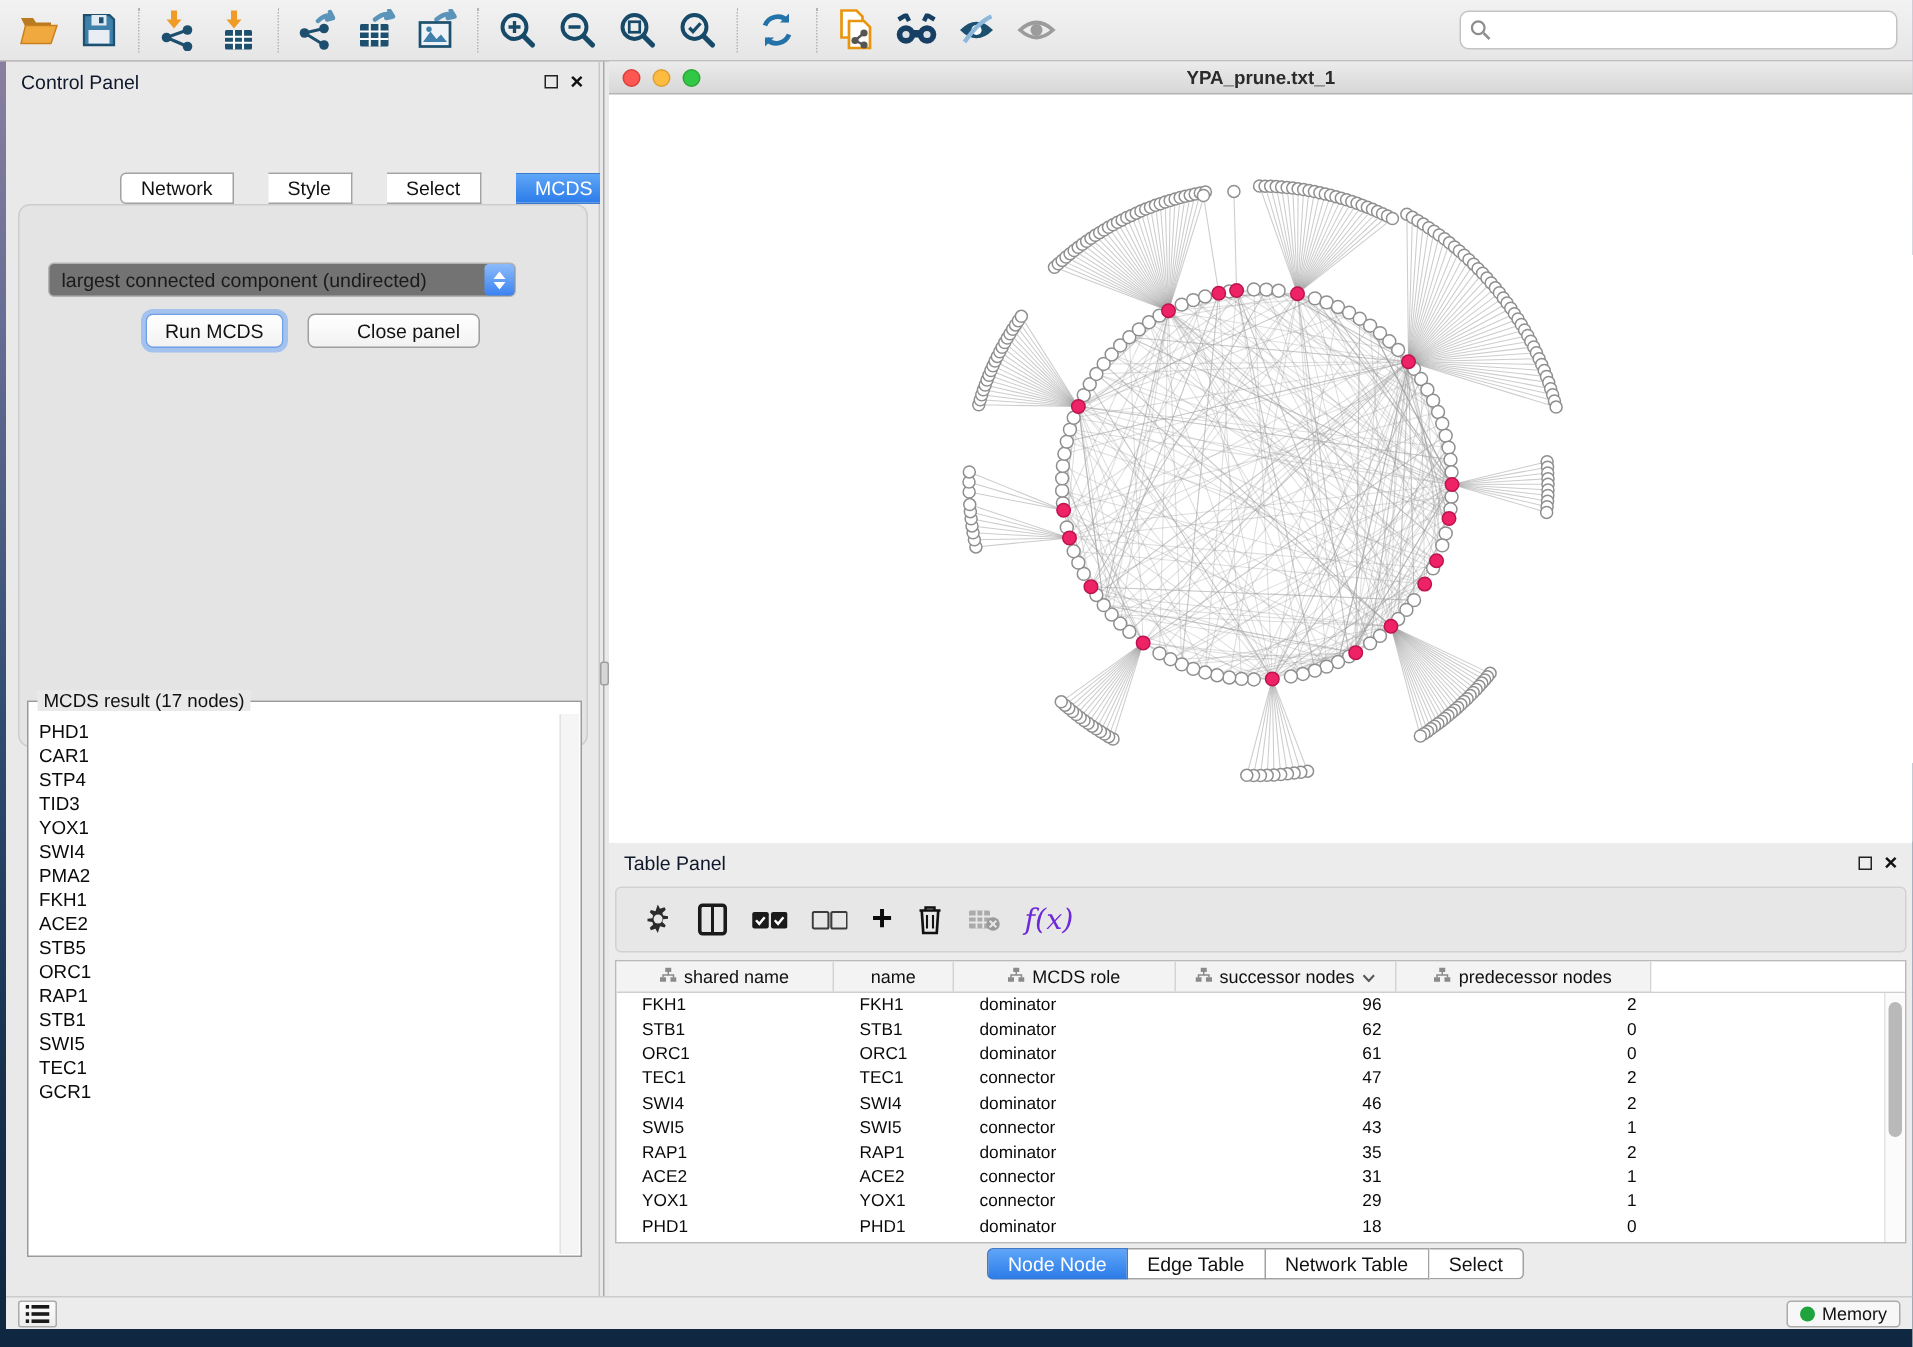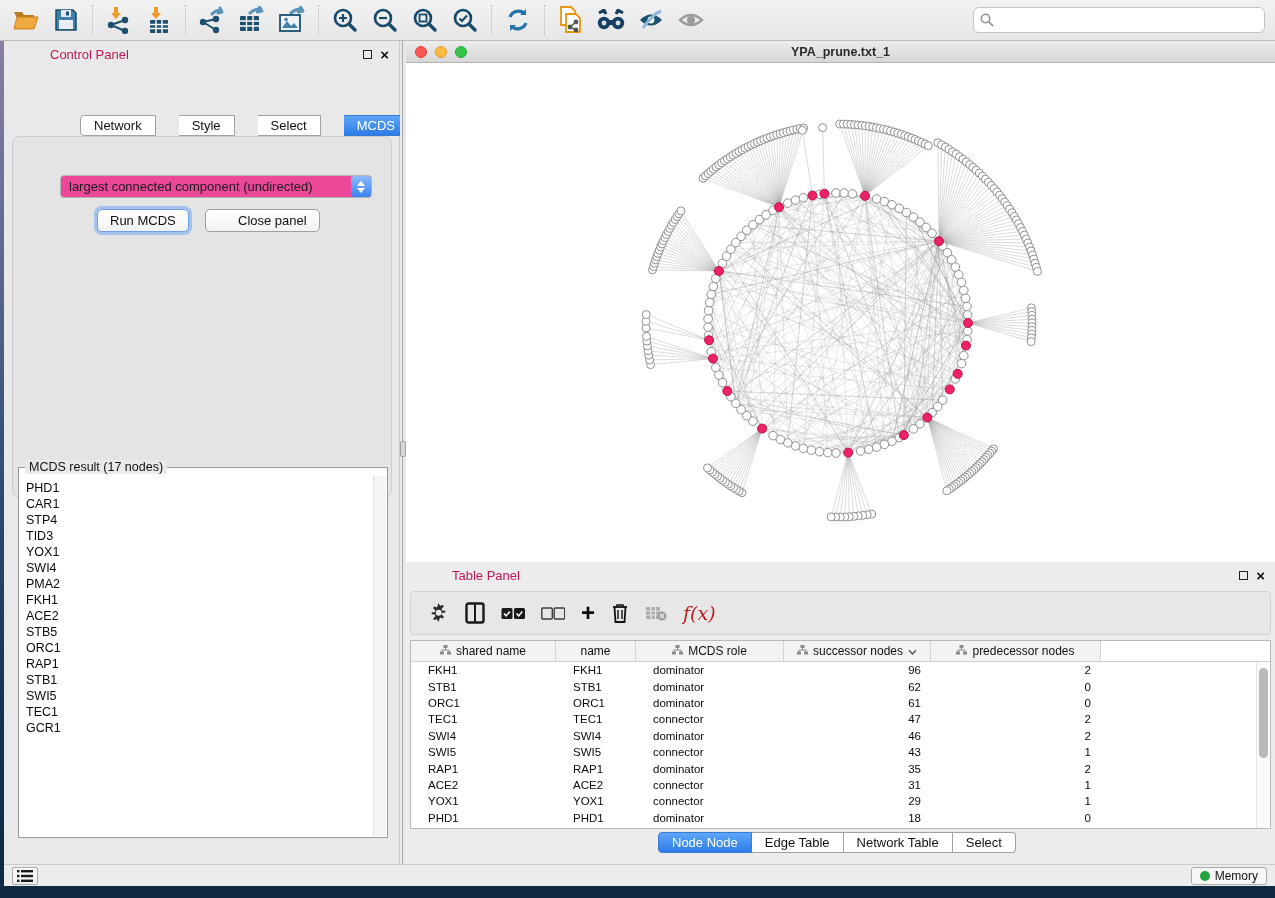--- a/index.html
+++ b/index.html
@@ -19,37 +19,37 @@
   .tb-sep { width:1px; height:30px; border-left:1px dotted #b5b5b5; }
   .tbi { width:32px; height:30px; display:flex; align-items:center; justify-content:center; cursor:default; }
   .search-wrap { margin-left:auto; margin-right:10px; position:relative; }
   .search-wrap input { width:292px; height:26px; border:1px solid #c3c3c3; border-radius:6px;
     background:#fff; padding-left:26px; font-size:12px; outline:none; }
   .search-glass { position:absolute; left:7px; top:6px; }
 
   
   .control-panel { left:4px; top:41px; width:396px; height:823px; background:#e9e9e9; border-right:1px solid #c9c9c9; }
   .panel-header { height:27px; display:flex; align-items:center; padding:0 10px; }
-  .panel-header .ph-title { font-size:13px; color:#be185d;margin-left:36px; }
+  .panel-header .ph-title { font-size:13px; color:#0f172a; }
   .ph-icons { margin-left:auto; display:flex; gap:8px; align-items:center; }
   .float-glyph { width:9px; height:9px; border:1.5px solid #222; display:inline-block; }
   .close-glyph { font-weight:bold; font-size:15px; line-height:9px; color:#111; }
 
   .seg-tabs { display:flex; }
   .seg-tab { height:21px; line-height:20px; padding:0 13px; background:#fff; border:1px solid #a2a2a2;
     border-left:none; font-size:13px; color:#111; text-align:center; cursor:default; }
   .seg-tab:first-child { border-left:1px solid #a2a2a2; border-radius:4px 0 0 4px; }
   .seg-tab:last-child { border-radius:0 4px 4px 0; }
   .seg-tab.sel { background:linear-gradient(#5ea6f8,#2d7ce9); border-color:#3a7ad0; color:#fff; }
 
   .cp-tabs { left:76px; top:74px;gap:23px; }
   .cp-inner { left:8px; top:95px; width:380px; height:362px; background:#e4e4e4;
     border:1px solid #cdcdcd; border-radius:8px; }
   .opt-label { left:0; top:113px; width:396px; text-align:center; font-size:13px; }
-  .dropdown { left:56px; top:134px; width:312px; height:23px; background:#ec4899; border:1px solid #b3b3b3;
+  .dropdown { left:28px; top:134px; width:312px; height:23px; background:#737373; border:1px solid #b3b3b3;
     border-radius:4px; display:flex; align-items:center; cursor:default; }
   .dropdown .dd-text { flex:1; padding-left:8px; font-size:13px; white-space:nowrap; overflow:hidden; }
   .dd-stepper { width:20px; height:21px; border-radius:3px; margin-right:0;
     background:linear-gradient(#8cbbfa,#3b82f2); display:flex; flex-direction:column;
     align-items:center; justify-content:center; gap:2px; }
   .dd-up { width:0; height:0; border-left:4px solid transparent; border-right:4px solid transparent; border-bottom:5px solid #fff; }
   .dd-down { width:0; height:0; border-left:4px solid transparent; border-right:4px solid transparent; border-top:5px solid #fff; }
   .btn { height:23px; background:linear-gradient(#ffffff,#f2f2f2); border:1px solid #9f9f9f; border-radius:5px;
     font-size:13px; padding:0 12px; color:#111; cursor:default; font-family:"Liberation Sans",sans-serif; }
   .btn.focus-ring { border:1px solid #6f9fe8; box-shadow:0 0 0 3px rgba(110,165,245,.55); }
@@ -79,21 +79,21 @@
   .tl.yellow { background:#fdbc40; border:1px solid #de9f34; }
   .tl.green { background:#33c748; border:1px solid #27aa35; }
   .net-title { position:absolute; left:0; right:0; text-align:center; font-size:12.5px; color:#2b2b2b; font-weight:600; }
   .net-canvas { width:869px; height:498px; background:#fff; display:block; }
 
   
   .table-panel { left:406px; top:562px; width:869px; height:302px; background:#ececec; }
   .tp-toolbar { position:absolute; left:4px; top:29px; width:861px; height:44px; background:#e7e7e7;
     border:1px solid #d2d2d2; border-radius:4px; display:flex; align-items:center; gap:16px; padding-left:18px; }
   .tp-icon { display:flex; align-items:center; justify-content:center; height:26px; cursor:default; }
-  .fx-label { font-family:"DejaVu Serif", serif; font-style:italic; font-size:19px; color:#b91c1c; }
+  .fx-label { font-family:"DejaVu Serif", serif; font-style:italic; font-size:19px; color:#6d28d9; }
   .plus-glyph { font-size:24px; font-weight:bold; color:#0a0a0a; line-height:20px; }
 
   .node-table { position:absolute; left:4px; top:78px; width:861px; height:189px; background:#fff; border:1px solid #b9b9b9; overflow:hidden; }
   .nt-header { display:flex; height:21px; border-bottom:1px solid #cfcfcf; background:#f3f3f3; }
   .nt-hcell { display:flex; align-items:center; justify-content:center; gap:5px; border-right:1px solid #d4d4d4;
     font-size:12px; color:#111; overflow:hidden; }
   .nt-hfill { flex:1; background:#fff; border-right:none; }
   .nt-row { display:flex; height:16.4px; align-items:center; }
   .nt-cell { font-size:11.5px; color:#0a0a0a; padding-left:17px; overflow:hidden; white-space:nowrap; }
   .nt-cell.num { text-align:right; padding-left:0; padding-right:10px; }

